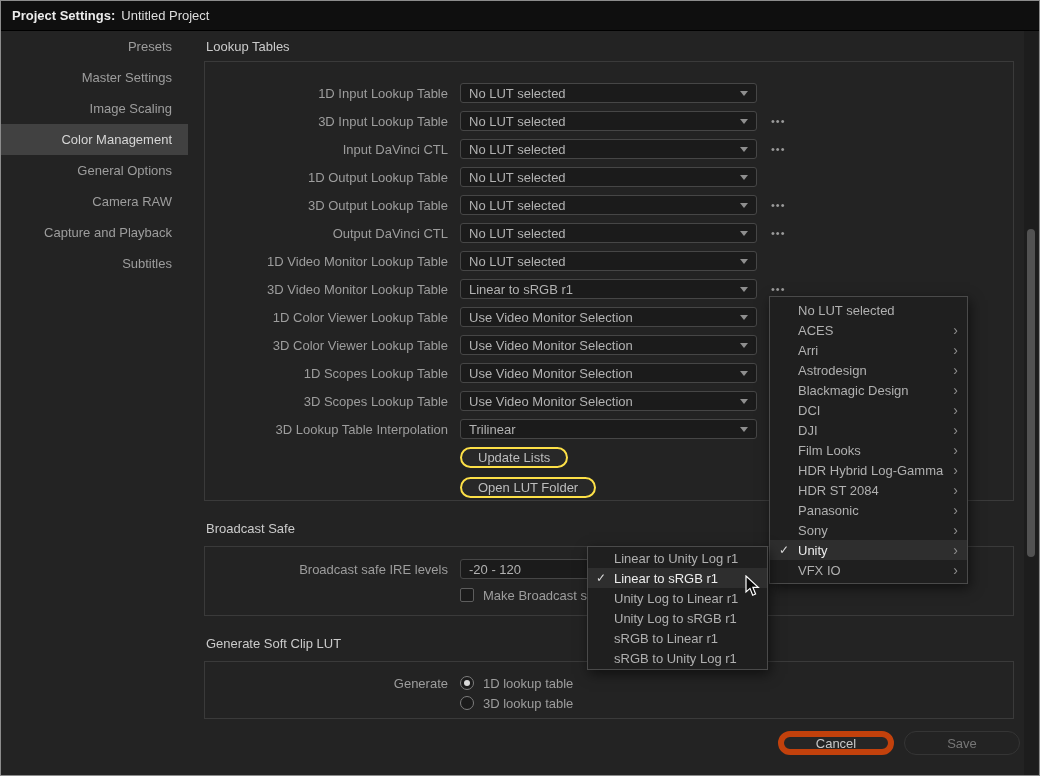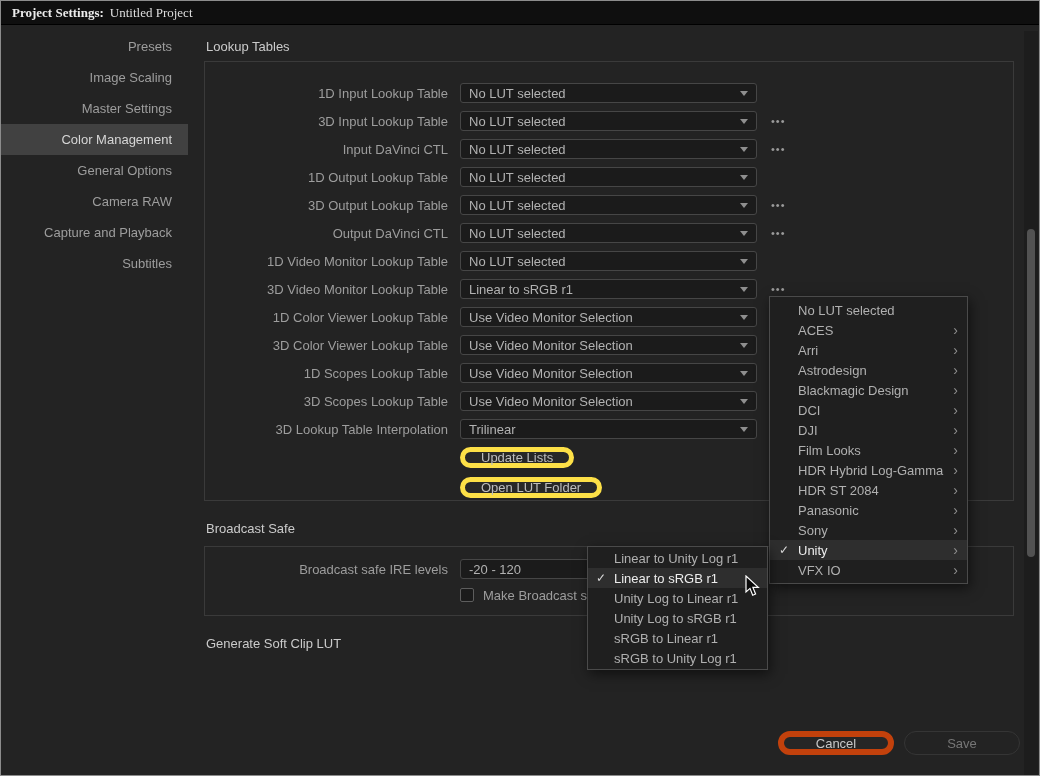--- a/index.html
+++ b/index.html
@@ -12,25 +12,24 @@
     overflow:hidden;
   }
   .window {
     position:relative; width:1040px; height:776px;
     background:var(--window-bg,#232323);
     border:1px solid #8c8c8c;
     overflow:hidden;
   }
   
   .titlebar {
-    position:absolute; left:0; top:0; width:100%; height:24px;
+    position:absolute; left:0; top:0; width:100%; height:30px;
     background:var(--titlebar-bg,#0f0f0f);
     display:flex; align-items:center; padding-left:11px; gap:6px;
     border-bottom:1px solid #000;
-    font-family:Liberation Serif, serif;
   }
   .titlebar .t1 { font-weight:bold; color:#ececec; }
   .titlebar .t2 { color:#dedede; }
   
   .sidebar { position:absolute; left:0; top:30px; width:187px; }
   .side-item {
     height:31px; display:flex; align-items:center; justify-content:flex-end;
     padding-right:16px; color:var(--text-secondary,#9d9d9d); cursor:default;
   }
   .side-item.selected { background:var(--sidebar-selected-bg,#414141); color:var(--text-primary,#d6d6d6);padding-left:48px; }
@@ -67,21 +66,21 @@
   .chevron {
     width:0; height:0; flex:none;
     border-left:4px solid transparent; border-right:4px solid transparent;
     border-top:5px solid #8f8f8f;
   }
   .more { margin-left:14px; color:#9a9a9a; font-size:11px; letter-spacing:1px; cursor:pointer; }
   
   .panel-btn {
     display:flex; align-items:center; justify-content:center;
     width:fit-content; height:21px; padding:0 16px;
-    margin-left:255px; border:5px solid #fde047; border-radius:11px;
+    margin-left:255px; border:2px solid #fde047; border-radius:11px;
     background:#282828; color:#bdbdbd; cursor:pointer; white-space:nowrap;
   }
   #btn-update-lists { margin-top:4px; }
   #btn-open-lut { margin-top:9px; }
   
   .checkbox {
     width:14px; height:14px; margin-left:255px; flex:none;
     background:var(--control-bg,#1b1b1b);
     border:1px solid #5d5d5d; border-radius:2px;
   }
@@ -144,25 +143,25 @@
     <span class="t2">Untitled Project</span>
   </div>
 
   <nav class="sidebar">
 
       <div class="side-item">
         <span>Presets</span>
       </div>
 
       <div class="side-item">
+        <span>Master Settings</span>
+      </div>
+
+      <div class="side-item">
         <span>Image Scaling</span>
-      </div>
-
-      <div class="side-item">
-        <span>Master Settings</span>
       </div>
 
       <div class="side-item selected">
         <span>Color Management</span>
       </div>
 
       <div class="side-item">
         <span>General Options</span>
       </div>
 
@@ -324,20 +323,37 @@
         <span class="dd-value">-20 - 120</span>
         <span class="chevron"></span>
       </div>
     </div>
     <div class="row row-check">
       <span class="checkbox"></span>
       <span class="check-label">Make Broadcast s</span>
     </div>
   </section>
 
+  <section class="panel" id="panel-softclip">
+    <div class="row-label" id="gen-label">Generate</div>
+    <div>
+
+        <div class="row radio-row">
+          <div class="row-label"></div>
+          <span class="radio selected"></span>
+          <span class="radio-label">1D lookup table</span>
+        </div>
+
+        <div class="row radio-row">
+          <div class="row-label"></div>
+          <span class="radio"></span>
+          <span class="radio-label">3D lookup table</span>
+        </div>
+      </div>
+  </section>
 
   <div class="menu">
 
       <div class="menu-item">
 
         <span class="mi-label">No LUT selected</span>
 
       </div>
 
       <div class="menu-item">

